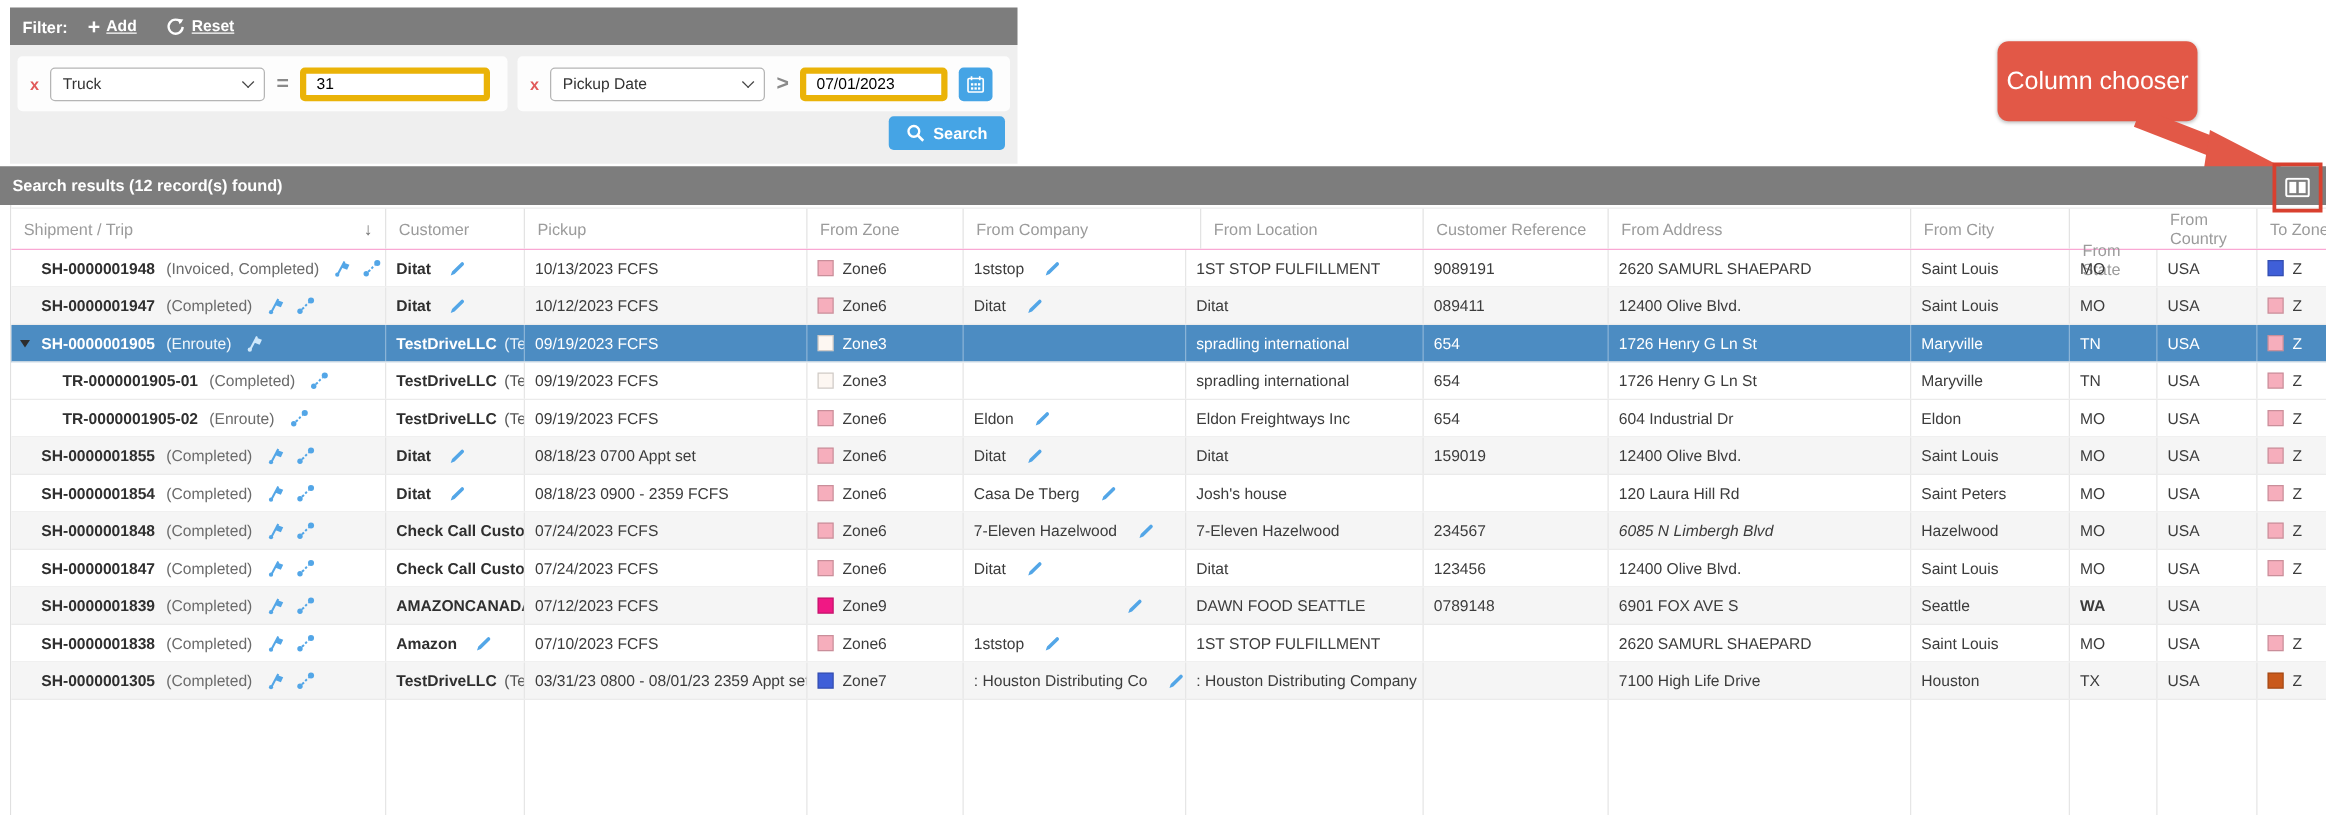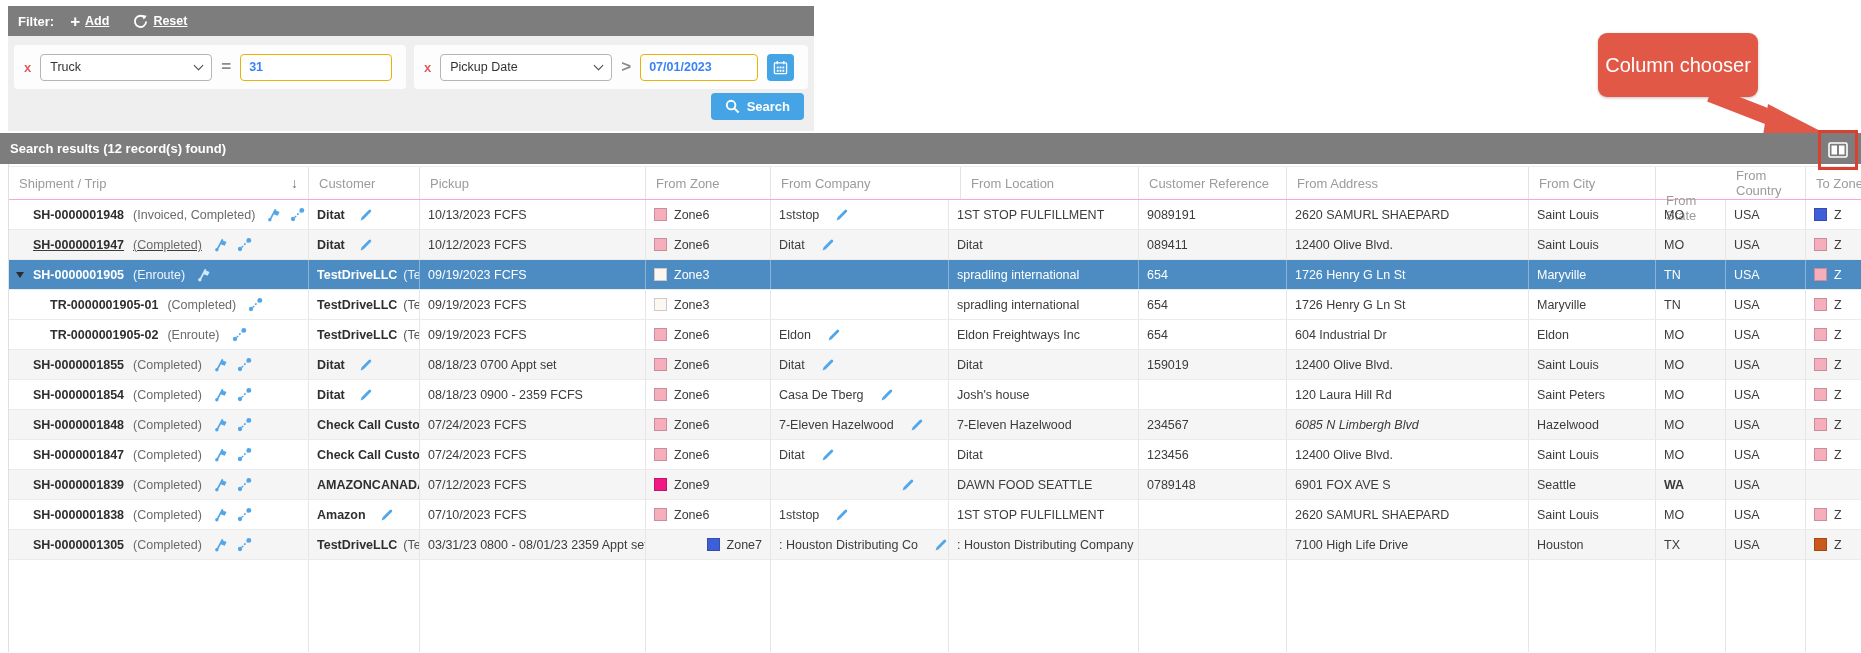--- a/index.html
+++ b/index.html
@@ -23,22 +23,22 @@
   .fg2 { left:406px; width:394px; }
   .x-btn { color:#e15b5b; font-weight:bold; font-size:13px; cursor:pointer;
            background:none; border:none; }
   .mock-select { height:27px; background:#fff; border:1px solid #b5b5b5; border-radius:4px;
                  display:flex; align-items:center; justify-content:space-between;
                  padding:0 9px; font-size:12.5px; color:#333; cursor:pointer; }
   .sel1 { width:172px; } .sel2 { width:172px; }
   .chev { width:7px; height:7px; border-left:1.6px solid #444; border-bottom:1.6px solid #444;
           transform:rotate(-45deg); margin-top:-3px; }
   .op { color:#8a8a8a; font-weight:bold; font-size:17px; }
-  .txt-input { height:27px; background:#fff; border:1px solid #eab308; border-radius:4px;
-               padding:0 8px; font-size:12.5px; color:#3b82f6; font-family:inherit;font-weight:bold; }
+  .txt-input { height:27px; background:#fff; border:5px solid #eab308; border-radius:4px;
+               padding:0 8px; font-size:12.5px; color:#000000; font-family:inherit; }
   .in1 { width:152px; } .in2 { width:118px; }
   .cal-btn { width:27px; height:27px; background:#45a4e5; border:none; border-radius:4px;
              display:flex; align-items:center; justify-content:center; cursor:pointer; }
   .search-btn { position:absolute; right:10px; top:57px; height:27px; padding:0 14px;
                 background:#45a4e5; color:#fff; border:none; border-radius:4px;
                 font-size:13px; font-weight:bold; display:flex; align-items:center; gap:7px;
                 cursor:pointer; font-family:inherit; }
 
   
   .callout { position:absolute; left:1598px; top:33px; width:160px; height:64px;
@@ -259,21 +259,21 @@
           <div class="cell" style="width: 242px;">2620 SAMURL SHAEPARD</div>
           <div class="cell" style="width: 127px;">Saint Louis</div>
           <div class="cell" style="width: 70px;">MO</div>
           <div class="cell" style="width: 80px;">USA</div>
           <div class="cell" style="width: 80px;">
             <span class="swatch" style="background: rgb(63, 95, 216);"></span>
             <span>Z</span>
           </div>
         </div>
         <div class="row alt">
-          <div class="cell c-ship" style="width: 300px; text-decoration: underline;">
+          <div class="cell c-ship" style="width: 300px;">
             <span class="sid">SH-0000001947</span>
             <span class="status">(Completed)</span>
             <span class="icon">
               <svg width="15" height="15" viewBox="0 0 16 16">
                 <path d="M3 14 L9.2 2.4" stroke="#53a6e7" stroke-width="1.8" fill="none"></path>
                 <path d="M8.2 3.2 L13.4 5.2 L11.4 9.4 L6.4 7.4 Z" fill="#53a6e7"></path>
                 <circle cx="3" cy="13.6" r="1.8" fill="#53a6e7"></circle>
               </svg>
             </span>
             <span class="icon">
@@ -728,21 +728,21 @@
                 <circle cx="12.6" cy="3.6" r="2.6" fill="#53a6e7"></circle>
                 <path d="M4.8 11 C7.5 9.5 8 7.2 10.8 5.4" stroke="#53a6e7" stroke-width="1.6" fill="none" stroke-dasharray="2.2 1.7"></path>
               </svg>
             </span>
           </div>
           <div class="cell" style="width: 111px;">
             <span class="cname">TestDriveLLC</span>
             <span class="csuffix">(Test</span>
           </div>
           <div class="cell" style="width: 226px;">03/31/23 0800 - 08/01/23 2359 Appt set</div>
-          <div class="cell" style="width: 125px; justify-content: flex-end;">
+          <div class="cell" style="width: 125px;">
             <span class="swatch" style="background: rgb(63, 95, 216);"></span>
             <span>Zone7</span>
           </div>
           <div class="cell" style="width: 178px;">
             <span style="margin-right: 8px;">: Houston Distributing Co</span>
             <span class="icon">
               <svg width="14" height="14" viewBox="0 0 16 16">
                 <path d="M1.8 14.2 L3 10.6 L11.2 2.4 a1.6 1.6 0 0 1 2.3 0 a1.6 1.6 0 0 1 0 2.3 L5.3 12.9 Z" fill="#53a6e7"></path>
               </svg>
             </span>

